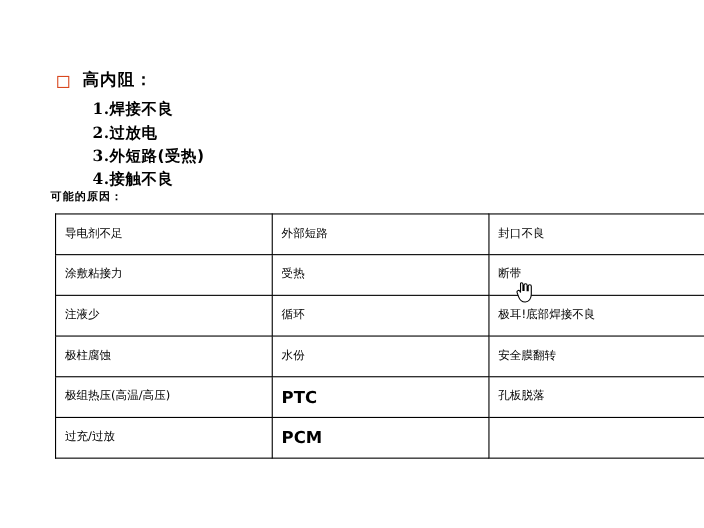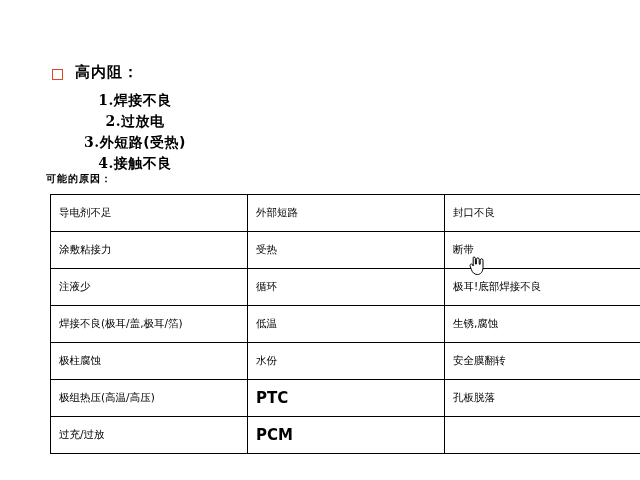--- a/index.html
+++ b/index.html
@@ -49,21 +49,20 @@
     line-height: 1.25;
   }
 
   .sub-list {
     margin: 4px 0 12px 0;
     padding: 0;
     list-style: none;
     position: absolute;
     left: 84px;
     top: 86px;
-    text-align: center;
   }
   .sub-list li {
     font-size: 14px;
     font-weight: bold;
     line-height: 1.5;
     letter-spacing: 0.5px;
     white-space: nowrap;
   }
   .sub-num {
     font-family: "DejaVu Serif", "Liberation Serif", serif;
@@ -157,25 +156,20 @@
         <td class="col0">涂敷粘接力</td>
         <td class="col1">受热</td>
         <td class="col2">断带</td>
       </tr>
       <tr>
         <td class="col0">注液少</td>
         <td class="col1">循环</td>
         <td class="col2">极耳!底部焊接不良</td>
       </tr>
       <tr>
-        <td class="col0">焊接不良(极耳/盖,极耳/箔)</td>
-        <td class="col1">低温</td>
-        <td class="col2">生锈,腐蚀</td>
-      </tr>
-      <tr>
         <td class="col0">极柱腐蚀</td>
         <td class="col1">水份</td>
         <td class="col2">安全膜翻转</td>
       </tr>
       <tr>
         <td class="col0">极组热压(高温/高压)</td>
         <td class="col1 latin">PTC</td>
         <td class="col2">孔板脱落</td>
       </tr>
       <tr>

